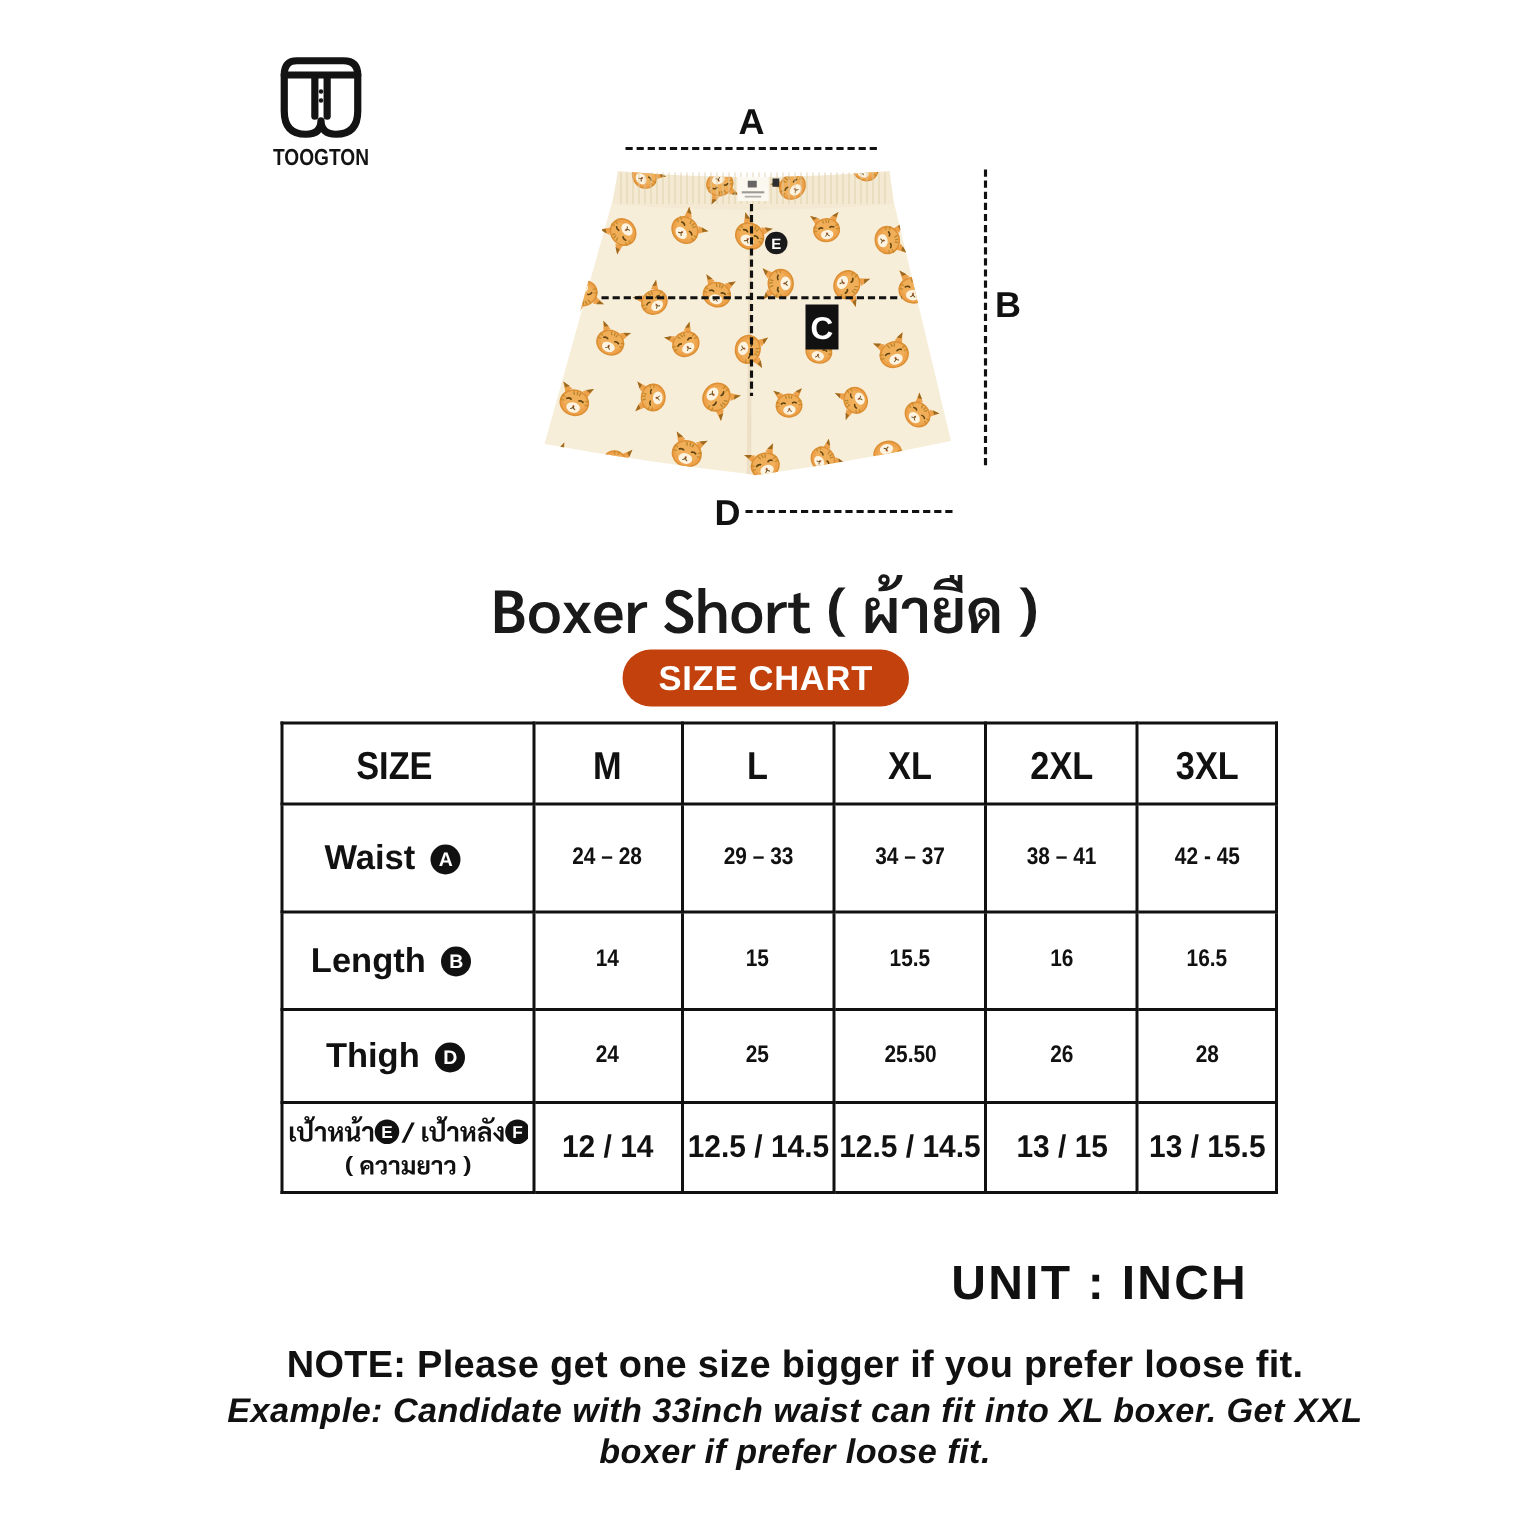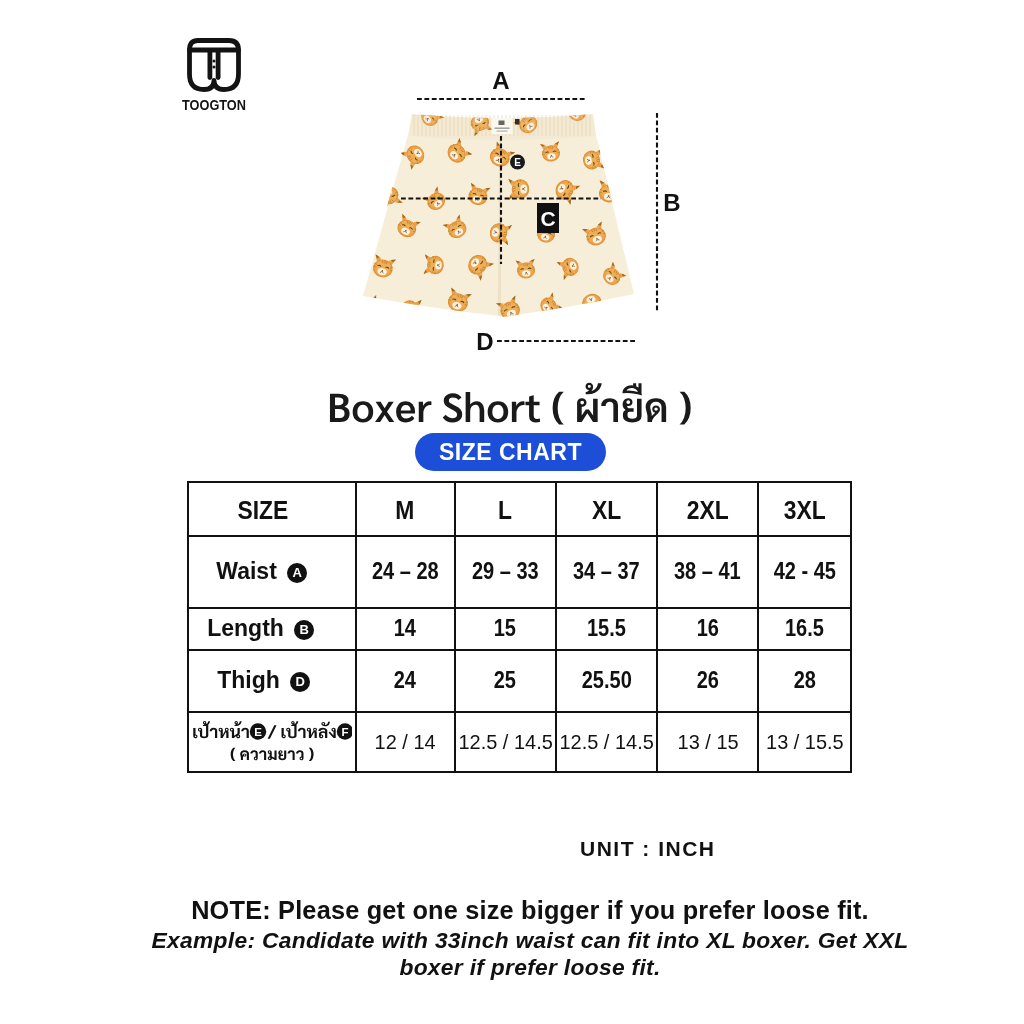--- a/index.html
+++ b/index.html
@@ -1,20 +1,20 @@
 <!DOCTYPE html>
 <html><head><meta charset="utf-8"><style>
 html,body{margin:0;padding:0;width:1024px;height:1024px;background:#fff;font-family:"Liberation Sans",sans-serif;}
 #page{position:relative;width:1024px;height:1024px;overflow:hidden;}
 .abs{position:absolute;}
 table{border-collapse:collapse;table-layout:fixed;}
 td{border:2.6px solid #111;text-align:center;vertical-align:middle;padding:0;color:#111;white-space:nowrap;}
 .hd{font-size:26px;font-weight:bold;padding-top:3px;} .hd span{display:inline-block;transform:scaleX(0.88);}
 .lab{font-size:23px;font-weight:bold;}
-.val{font-size:23px;font-weight:bold;} .val span{display:inline-block;transform:scaleX(0.87);} .val2{font-size:21px;font-weight:normal;} .val2 span{display:inline-block;transform:scaleX(0.95);}
+.val{font-size:16px;font-weight:bold;} .val span{display:inline-block;transform:scaleX(0.87);} .val2{font-size:21px;font-weight:bold;} .val2 span{display:inline-block;transform:scaleX(0.95);}
 .circ{display:inline-block;width:20px;height:20px;border-radius:50%;background:#111;color:#fff;font-size:13px;font-weight:bold;line-height:20px;text-align:center;vertical-align:middle;margin-left:4px;}
 </style></head>
 <body>
 <div id="page">
 
 <svg width="84" height="76" viewBox="0 0 84 76" style="position:absolute;left:172px;top:38px" xmlns="http://www.w3.org/2000/svg">
 
 <g fill="none" stroke="#131313" stroke-width="4.8" stroke-linejoin="round" stroke-linecap="round" transform="translate(14,0)">
 <path d="M12,2.5 H43 Q52.5,2.5 52.5,12 V36 Q52.5,51.5 38,51.5 Q28,51.5 28,42.5 Q28,51.5 18,51.5 Q3.5,51.5 3.5,36 V12 Q3.5,2.5 12,2.5 Z"></path>
 <line x1="3.5" y1="12" x2="52.5" y2="12"></line>
@@ -182,21 +182,21 @@
 
 <line x1="167" y1="281" x2="305" y2="281" stroke="#111" stroke-width="2.1" stroke-dasharray="4.8,2.6"></line>
 </svg>
 
 <svg width="380" height="52" viewBox="0 0 380 52" style="position:absolute;left:326px;top:381px" xmlns="http://www.w3.org/2000/svg">
 <g transform="translate(1,41) scale(0.405)">
         <path d="M7.3 -70.0L28.6 -70.0Q40.7 -70.0 47.0 -65.6Q53.2 -61.3 53.2 -52.8Q53.2 -47.5 50.8 -43.8Q48.4 -40.2 43.3 -37.7L43.3 -37.5Q49.9 -35.3 52.9 -31.2Q55.9 -27.1 55.9 -20.4Q55.9 -10.4 50.0 -5.2Q44.1 -0.0 32.8 -0.0L7.3 -0.0L7.3 -70.0ZM30.2 -41.6Q35.1 -41.6 37.8 -44.2Q40.5 -46.8 40.5 -51.5Q40.5 -55.9 37.5 -58.0Q34.5 -60.2 28.2 -60.2L19.9 -60.2L19.9 -41.6L30.2 -41.6ZM32.2 -9.9Q37.6 -9.9 40.5 -12.8Q43.4 -15.7 43.4 -21.1Q43.4 -26.9 39.8 -29.6Q36.3 -32.3 28.6 -32.3L19.9 -32.3L19.9 -9.9L32.2 -9.9ZM88.7 1.0Q76.9 1.0 70.1 -6.0Q63.4 -12.9 63.4 -25.0Q63.4 -37.1 70.1 -44.0Q76.9 -51.0 88.7 -51.0Q100.5 -51.0 107.3 -44.0Q114.0 -37.1 114.0 -25.0Q114.0 -12.9 107.3 -6.0Q100.5 1.0 88.7 1.0ZM88.7 -7.5Q95.2 -7.5 98.9 -12.1Q102.6 -16.8 102.6 -25.0Q102.6 -33.2 98.9 -37.8Q95.2 -42.5 88.7 -42.5Q82.2 -42.5 78.5 -37.8Q74.8 -33.2 74.8 -25.0Q74.8 -16.8 78.5 -12.1Q82.2 -7.5 88.7 -7.5ZM136.4 -25.4L119.9 -50.0L132.5 -50.0L142.3 -34.0L152.2 -50.0L164.7 -50.0L148.2 -25.4L166.1 -0.0L153.4 -0.0L142.3 -17.5L131.3 -0.0L118.6 -0.0L136.4 -25.4ZM217.4 -20.8L182.2 -20.8Q183.9 -8.6 195.5 -8.6Q199.9 -8.6 203.3 -10.2Q206.7 -11.8 209.6 -15.2L215.8 -9.3Q212.9 -4.6 207.2 -1.8Q201.6 1.0 194.9 1.0Q183.4 1.0 177.0 -5.8Q170.6 -12.7 170.6 -24.9Q170.6 -37.1 177.0 -44.0Q183.5 -51.0 194.7 -51.0Q205.4 -51.0 211.4 -44.1Q217.4 -37.2 217.4 -25.0L217.4 -20.8ZM206.5 -29.3Q206.5 -35.2 203.3 -38.5Q200.1 -41.8 194.4 -41.8Q189.2 -41.8 186.0 -38.3Q182.9 -34.9 182.1 -28.7L206.5 -28.7L206.5 -29.3ZM226.6 -37.8Q226.6 -46.3 226.3 -50.0L237.0 -50.0Q237.4 -46.1 237.4 -41.2L237.4 -40.2L237.7 -40.2Q239.6 -45.2 244.2 -48.1Q248.8 -51.0 254.8 -51.0Q256.6 -51.0 257.8 -50.7L257.8 -41.7Q256.8 -41.9 255.1 -41.9Q250.4 -41.9 246.4 -39.3Q242.5 -36.8 240.2 -32.4Q237.9 -28.0 237.9 -22.9L237.9 -0.0L226.6 -0.0L226.6 -37.8ZM309.6 1.0Q302.1 1.0 295.8 -2.1Q289.6 -5.2 285.7 -10.9L293.2 -18.1Q296.4 -14.2 301.0 -11.7Q305.7 -9.2 310.0 -9.2Q315.1 -9.2 318.1 -11.6Q321.2 -14.0 321.2 -17.9Q321.2 -20.7 320.2 -22.5Q319.2 -24.4 316.5 -26.2Q313.8 -28.1 308.2 -30.9Q300.8 -34.5 296.5 -37.7Q292.2 -40.9 290.2 -44.5Q288.2 -48.1 288.2 -52.8Q288.2 -58.2 291.0 -62.3Q293.9 -66.5 299.0 -68.8Q304.1 -71.0 310.8 -71.0Q318.1 -71.0 323.8 -68.1Q329.6 -65.2 332.3 -60.2L324.2 -54.2Q321.8 -57.3 318.4 -59.0Q315.1 -60.8 311.3 -60.8Q306.4 -60.8 303.6 -58.8Q300.9 -56.7 300.9 -53.0Q300.9 -50.7 302.1 -49.0Q303.4 -47.4 306.6 -45.4Q309.9 -43.4 316.6 -40.2Q326.1 -35.7 329.9 -30.8Q333.8 -26.0 333.8 -18.7Q333.8 -12.8 330.8 -8.3Q327.8 -3.9 322.3 -1.5Q316.8 1.0 309.6 1.0ZM342.3 -74.2L353.6 -74.2L353.6 -43.5Q355.9 -47.0 360.2 -49.0Q364.5 -51.0 369.5 -51.0Q378.1 -51.0 383.1 -45.3Q388.2 -39.6 388.2 -29.6L388.2 -0.0L376.8 -0.0L376.8 -29.0Q376.8 -35.4 374.1 -39.0Q371.5 -42.5 366.7 -42.5Q360.8 -42.5 357.2 -38.3Q353.6 -34.1 353.6 -27.3L353.6 -0.0L342.3 -0.0L342.3 -74.2ZM422.0 1.0Q410.2 1.0 403.4 -6.0Q396.7 -12.9 396.7 -25.0Q396.7 -37.1 403.4 -44.0Q410.2 -51.0 422.0 -51.0Q433.8 -51.0 440.6 -44.0Q447.3 -37.1 447.3 -25.0Q447.3 -12.9 440.6 -6.0Q433.8 1.0 422.0 1.0ZM422.0 -7.5Q428.5 -7.5 432.2 -12.1Q435.9 -16.8 435.9 -25.0Q435.9 -33.2 432.2 -37.8Q428.5 -42.5 422.0 -42.5Q415.5 -42.5 411.8 -37.8Q408.1 -33.2 408.1 -25.0Q408.1 -16.8 411.8 -12.1Q415.5 -7.5 422.0 -7.5ZM456.5 -37.8Q456.5 -46.3 456.2 -50.0L466.9 -50.0Q467.3 -46.1 467.3 -41.2L467.3 -40.2L467.6 -40.2Q469.5 -45.2 474.1 -48.1Q478.7 -51.0 484.7 -51.0Q486.5 -51.0 487.7 -50.7L487.7 -41.7Q486.7 -41.9 485.0 -41.9Q480.3 -41.9 476.3 -39.3Q472.4 -36.8 470.1 -32.4Q467.8 -28.0 467.8 -22.9L467.8 -0.0L456.5 -0.0L456.5 -37.8ZM514.6 1.0Q507.3 1.0 503.1 -3.2Q499.0 -7.5 499.0 -15.0L499.0 -41.5L490.0 -41.5L490.0 -50.0L499.0 -50.0L499.0 -63.0L510.0 -66.3L510.4 -66.3L510.4 -50.0L524.8 -50.0L524.8 -41.5L510.4 -41.5L510.4 -16.5Q510.4 -12.0 512.3 -9.8Q514.3 -7.7 518.4 -7.7Q522.8 -7.7 525.6 -8.9L526.2 -0.9Q522.1 1.0 514.6 1.0ZM572.9 6.2Q565.2 -0.6 561.1 -10.9Q557.1 -21.3 557.1 -34.4Q557.1 -47.5 561.1 -57.8Q565.2 -68.2 572.9 -75.0L584.7 -75.0Q577.6 -69.1 573.6 -58.3Q569.5 -47.5 569.5 -34.4Q569.5 -21.4 573.6 -10.5Q577.6 0.3 584.7 6.2L572.9 6.2ZM668.3 -57.6L668.3 -0.0L656.8 -0.0L642.9 -21.7L629.0 -0.0L617.5 -0.0L617.5 -47.3Q617.5 -52.3 620.8 -55.4Q624.1 -58.6 629.4 -58.6Q634.4 -58.6 637.6 -55.6Q640.8 -52.7 640.8 -48.1Q640.8 -43.4 637.8 -40.5Q634.8 -37.5 630.1 -37.5Q629.3 -37.5 628.9 -37.6L628.9 -15.8L639.0 -30.7L646.8 -30.7L657.0 -15.8L657.0 -57.6L668.3 -57.6ZM630.1 -52.6Q628.1 -52.6 626.8 -51.3Q625.6 -50.0 625.6 -48.0Q625.6 -46.0 626.8 -44.8Q628.1 -43.5 630.1 -43.5Q632.1 -43.5 633.4 -44.8Q634.7 -46.0 634.7 -48.0Q634.7 -50.0 633.4 -51.3Q632.1 -52.6 630.1 -52.6ZM678.4 -95.4Q677.7 -87.4 673.0 -81.3Q668.3 -75.2 660.6 -71.9Q652.9 -68.6 643.4 -68.6L638.7 -68.6L638.7 -73.5Q643.7 -75.3 647.6 -79.3L647.0 -79.3Q643.0 -79.3 640.7 -81.7Q638.3 -84.1 638.3 -88.0Q638.3 -91.9 641.0 -94.3Q643.6 -96.7 647.7 -96.7Q651.8 -96.7 654.5 -94.1Q657.1 -91.5 657.1 -87.3Q657.1 -84.6 656.0 -81.5Q654.8 -78.4 652.5 -76.1Q657.0 -77.2 660.7 -80.2Q664.3 -83.2 666.5 -87.2Q668.6 -91.3 668.9 -95.4L678.4 -95.4ZM644.1 -87.9Q644.1 -86.3 645.1 -85.3Q646.1 -84.3 647.7 -84.3Q649.2 -84.3 650.2 -85.3Q651.3 -86.3 651.3 -87.9Q651.3 -89.5 650.2 -90.5Q649.2 -91.5 647.7 -91.5Q646.1 -91.5 645.1 -90.5Q644.1 -89.5 644.1 -87.9ZM707.1 -41.4Q707.1 -45.3 704.7 -47.5Q702.3 -49.7 698.0 -49.7Q693.4 -49.7 690.7 -47.0Q688.0 -44.4 688.0 -39.8L677.0 -39.8Q677.0 -48.6 682.6 -53.6Q688.2 -58.6 698.0 -58.6Q707.6 -58.6 713.0 -54.2Q718.5 -49.8 718.5 -42.0L718.5 -0.0L707.1 -0.0L707.1 -41.4ZM776.7 -57.6L776.7 -14.3Q776.7 -7.2 770.6 -3.1Q764.5 1.0 753.8 1.0Q743.3 1.0 737.0 -3.1Q730.7 -7.2 730.7 -14.3L730.7 -20.2Q730.7 -26.8 737.2 -29.9Q733.3 -31.8 731.6 -35.5Q729.9 -39.2 729.9 -43.8Q729.9 -50.6 733.5 -54.6Q737.1 -58.6 743.4 -58.6Q748.5 -58.6 751.4 -55.9Q754.3 -53.3 754.3 -48.8Q754.3 -44.4 751.5 -41.8Q748.8 -39.2 744.1 -39.2Q742.6 -39.2 740.9 -39.7Q741.2 -36.9 742.8 -35.4Q744.4 -33.9 746.8 -33.9L757.1 -33.9L757.1 -25.5L746.7 -25.5Q744.6 -25.5 743.4 -24.1Q742.1 -22.8 742.1 -20.5L742.1 -15.3Q742.1 -11.8 745.2 -9.9Q748.2 -8.0 753.8 -8.0Q759.3 -8.0 762.3 -9.9Q765.4 -11.8 765.4 -15.3L765.4 -57.6L776.7 -57.6ZM743.8 -53.4Q741.9 -53.4 740.7 -52.2Q739.4 -51.0 739.4 -49.0Q739.4 -47.1 740.7 -45.8Q741.9 -44.6 743.8 -44.6Q745.8 -44.6 747.0 -45.8Q748.2 -47.1 748.2 -49.0Q748.2 -51.0 747.0 -52.2Q745.8 -53.4 743.8 -53.4ZM776.6 -71.0Q777.1 -68.8 777.3 -65.5Q770.7 -68.3 760.2 -70.0Q749.7 -71.7 740.0 -71.7Q733.6 -71.7 729.4 -71.0Q729.5 -76.8 732.4 -81.2Q735.3 -85.7 740.4 -88.1Q745.5 -90.6 752.2 -90.6Q753.5 -90.6 755.9 -90.4L755.9 -95.4L763.4 -95.4L763.4 -88.5Q766.5 -87.0 769.1 -84.9L769.1 -95.4L776.6 -95.4L776.6 -71.0ZM744.8 -77.5Q750.8 -77.5 756.9 -76.6Q763.0 -75.8 767.7 -74.2Q765.6 -79.0 761.6 -81.5Q757.7 -83.9 752.4 -83.9Q747.7 -83.9 744.3 -82.1Q740.9 -80.3 739.7 -77.3Q741.3 -77.5 744.8 -77.5ZM812.3 -58.6Q823.9 -58.6 830.6 -52.9Q837.4 -47.2 837.4 -37.3L837.4 -0.0L826.0 -0.0L826.0 -37.5Q826.0 -43.2 822.3 -46.5Q818.6 -49.7 812.4 -49.7Q805.8 -49.7 801.9 -46.2Q798.1 -42.7 798.1 -37.5Q798.1 -35.6 798.6 -32.8Q799.2 -30.0 799.9 -27.3Q800.9 -23.5 801.4 -20.9Q801.9 -18.3 801.9 -16.0L801.9 -15.0Q804.0 -17.7 810.3 -23.1Q807.1 -23.5 805.0 -25.9Q803.0 -28.3 803.0 -31.8Q803.0 -35.7 805.6 -38.2Q808.2 -40.8 812.4 -40.8Q816.6 -40.8 819.4 -38.2Q822.1 -35.6 822.1 -31.5Q822.1 -27.7 819.9 -24.6Q817.6 -21.5 813.0 -17.1Q808.0 -12.2 805.3 -8.5Q802.7 -4.8 802.4 -0.0L791.3 -0.0L791.3 -14.5Q791.3 -16.2 790.5 -19.4Q789.7 -22.6 789.5 -23.6Q788.2 -28.4 787.5 -31.9Q786.8 -35.4 786.8 -38.2Q786.8 -43.9 789.9 -48.5Q793.1 -53.2 798.9 -55.9Q804.7 -58.6 812.3 -58.6ZM808.3 -31.8Q808.3 -30.0 809.4 -28.8Q810.6 -27.7 812.5 -27.7Q814.3 -27.7 815.4 -28.8Q816.6 -30.0 816.6 -31.8Q816.6 -33.7 815.4 -34.8Q814.3 -35.9 812.5 -35.9Q810.6 -35.9 809.4 -34.8Q808.3 -33.7 808.3 -31.8ZM870.5 6.2Q877.6 0.3 881.6 -10.5Q885.6 -21.4 885.6 -34.4Q885.6 -47.4 881.6 -58.2Q877.6 -69.1 870.5 -75.0L882.3 -75.0Q890.0 -68.3 894.0 -57.9Q898.0 -47.6 898.0 -34.4Q898.0 -21.3 894.0 -10.9Q890.0 -0.6 882.3 6.2L870.5 6.2Z" fill="#1a1a1a"></path>
       </g>
 </svg>
 
-<div class="abs" style="left:415px;top:433px;width:191px;height:38px;background:#1d4ed8;border-radius:19px;color:#fff;font-size:23px;font-weight:bold;letter-spacing:0.5px;text-align:center;line-height:38px;">SIZE CHART</div>
+<div class="abs" style="left:415px;top:433px;width:191px;height:38px;background:#c2410c;border-radius:19px;color:#fff;font-size:23px;font-weight:bold;letter-spacing:0.5px;text-align:center;line-height:38px;">SIZE CHART</div>
 
 <table class="abs" style="left:187px;top:481px;">
 <colgroup>
         <col style="width:167.5px">
         <col style="width:99px">
         <col style="width:101.5px">
         <col style="width:97px">
         <col style="width:101px">
         <col style="width:92.5px">
       </colgroup>
@@ -210,21 +210,21 @@
           <td class="hd"><span>3XL</span></td>
         </tr>
 <tr style="height:72px">
           <td class="lab" style="padding-right:20px">Waist <span class="circ">A</span></td>
           <td class="val"><span>24 – 28</span></td>
           <td class="val"><span>29 – 33</span></td>
           <td class="val"><span>34 – 37</span></td>
           <td class="val"><span>38 – 41</span></td>
           <td class="val"><span>42 - 45</span></td>
         </tr>
-<tr style="height:42px">
+<tr style="height:65px">
           <td class="lab" style="padding-right:22px">Length <span class="circ">B</span></td>
           <td class="val"><span>14</span></td>
           <td class="val"><span>15</span></td>
           <td class="val"><span>15.5</span></td>
           <td class="val"><span>16</span></td>
           <td class="val"><span>16.5</span></td>
         </tr>
 <tr style="height:62px">
           <td class="lab" style="padding-right:16px">Thigh <span class="circ">D</span></td>
           <td class="val"><span>24</span></td>
@@ -261,17 +261,17 @@
 </td>
           <td class="val2"><span>12 / 14</span></td>
           <td class="val2"><span>12.5 / 14.5</span></td>
           <td class="val2"><span>12.5 / 14.5</span></td>
           <td class="val2"><span>13 / 15</span></td>
           <td class="val2"><span>13 / 15.5</span></td>
         </tr>
 </tbody>
     </table>
 
-<div class="abs" style="left:580px;top:837px;width:252px;text-align:left;font-size:21px;font-weight:bold;letter-spacing:1.5px;color:#111;">UNIT : INCH</div>
+<div class="abs" style="left:580px;top:837px;width:252px;text-align:right;font-size:32px;font-weight:bold;letter-spacing:1.5px;color:#111;">UNIT : INCH</div>
 
 <div class="abs" style="left:9px;top:896px;width:1042px;text-align:center;font-size:25.3px;font-weight:bold;letter-spacing:0.2px;color:#111;">NOTE: Please get one size bigger if you prefer loose fit.</div>
 
 <div class="abs" style="left:9px;top:927px;width:1042px;text-align:center;font-size:22.8px;font-weight:bold;font-style:italic;letter-spacing:0.3px;color:#111;line-height:27px;">Example: Candidate with 33inch waist can fit into XL boxer. Get XXL<br>boxer if prefer loose fit.</div>
 </div>
 </body></html>

